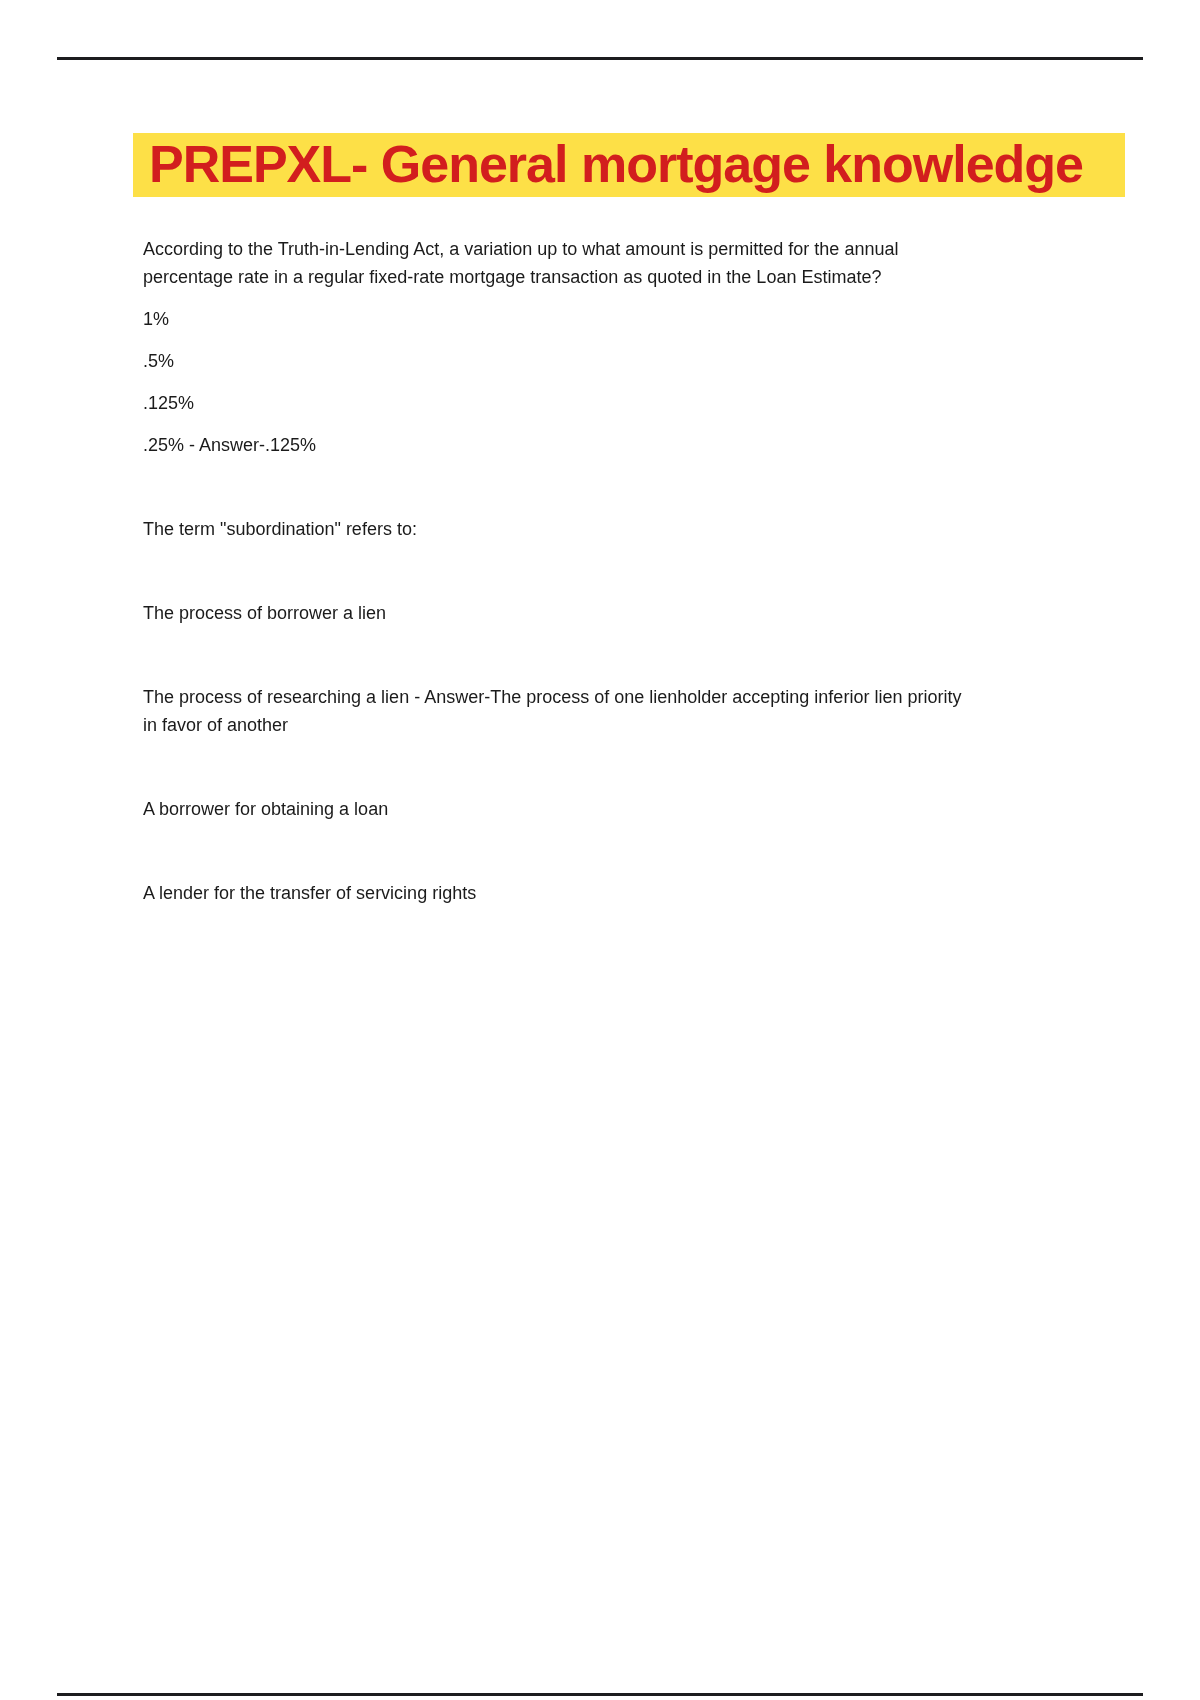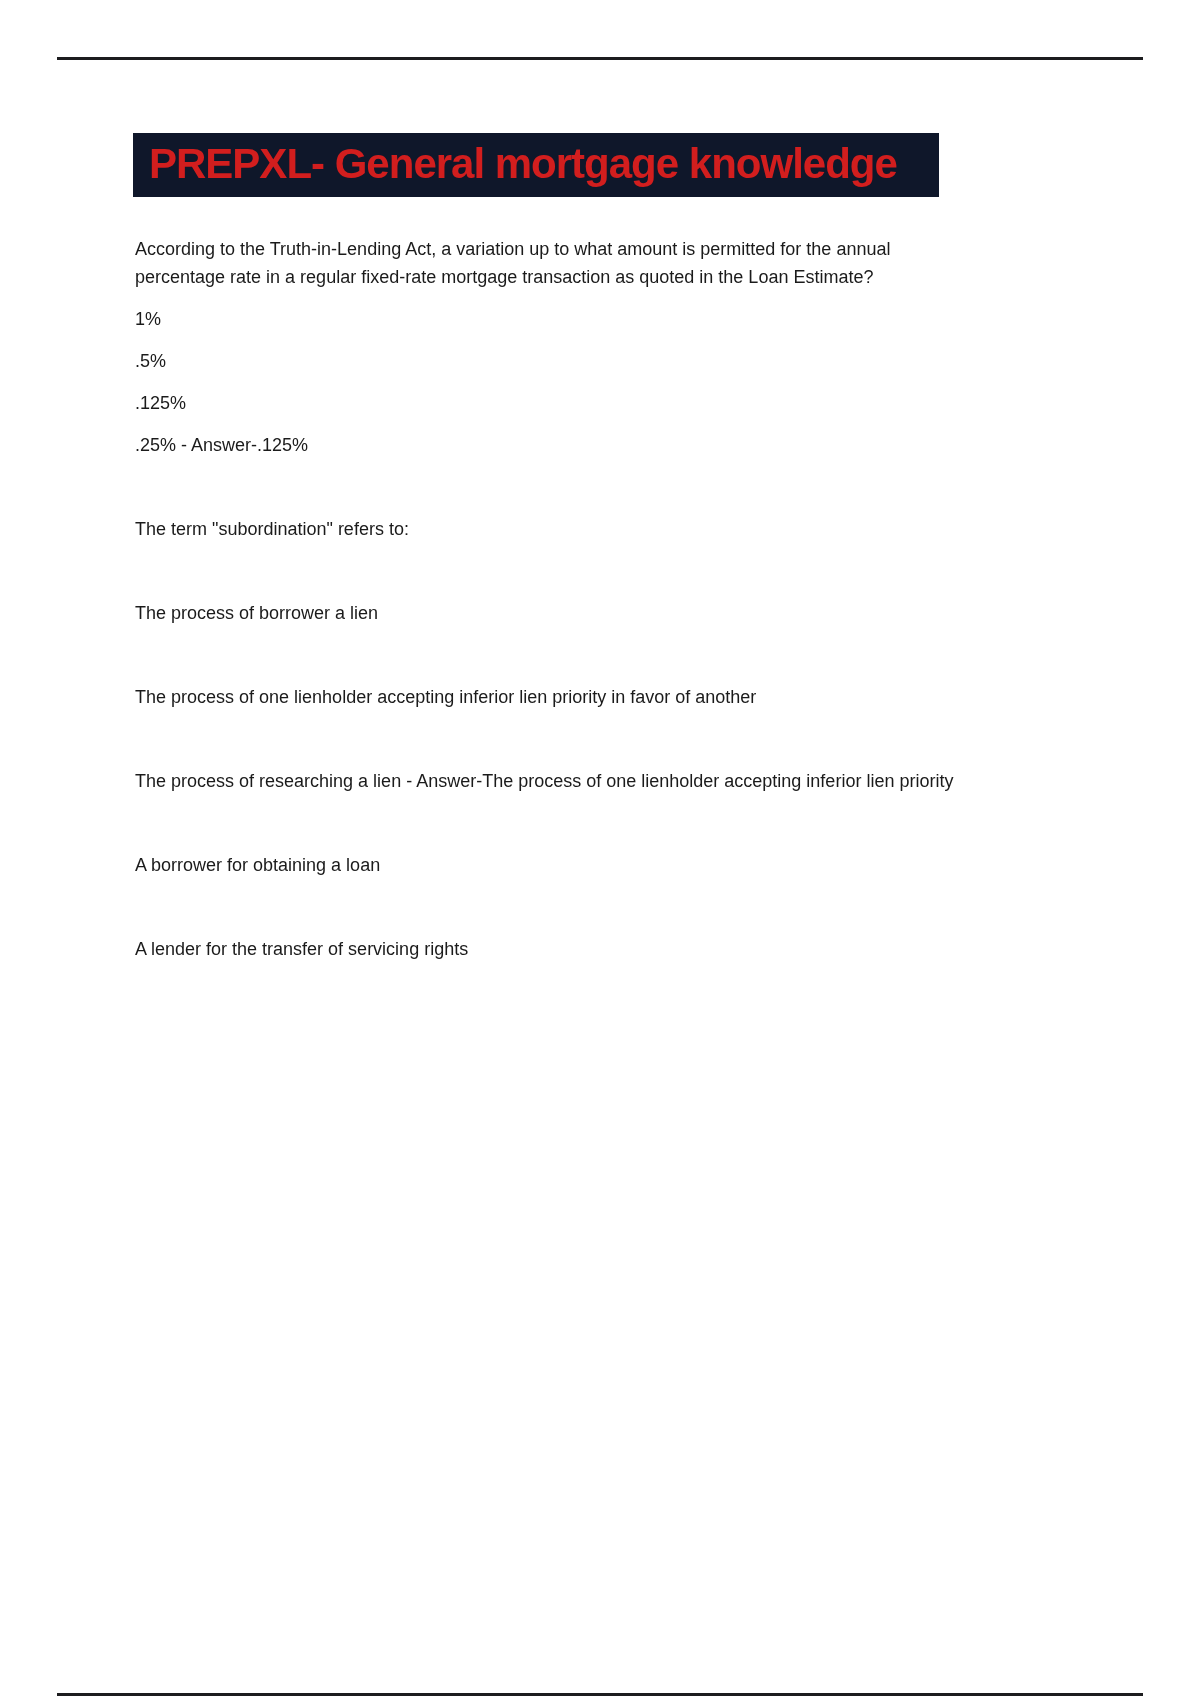--- a/index.html
+++ b/index.html
@@ -30,31 +30,31 @@
     left: 135px;
     top: 133px;
     width: 910px;
     font-size: 18px;
     line-height: 28px;
   }
 
   .doc-title {
     display: inline-block;
     margin-left: -2px;
-    background: #0f172a;
+    background: #fde047;
     color: #d21e1e;
     font-weight: bold;
-    font-size: 42px;
+    font-size: 52px;
     line-height: 50px;
     letter-spacing: -1px;
     padding: 6px 42px 8px 16px;
     white-space: nowrap;
   }
 
-  p { margin: 0; }
+  p { margin: 8px; }
   .line { display: block; }
 
   .first-question { margin-top: 38px; }
   .gap-small { margin-top: 14px; }   
   .gap-large { margin-top: 56px; }   
 </style>
 </head>
 <body>
 
 <div class="rule rule-top"></div>
@@ -82,24 +82,22 @@
   </p>
 
   
   <p class="gap-large">
     <span class="line">The term "subordination" refers to:</span>
   </p>
   <p class="gap-large">
     <span class="line">The process of borrower a lien</span>
   </p>
   <p class="gap-large">
-    <span class="line">The process of one lienholder accepting inferior lien priority in favor of another</span>
-  </p>
-  <p class="gap-large">
     <span class="line">The process of researching a lien - Answer-The process of one lienholder accepting inferior lien priority</span>
+    <span class="line">in favor of another</span>
   </p>
 
   
   <p class="gap-large">
     <span class="line">A borrower for obtaining a loan</span>
   </p>
   <p class="gap-large">
     <span class="line">A lender for the transfer of servicing rights</span>
   </p>
 

